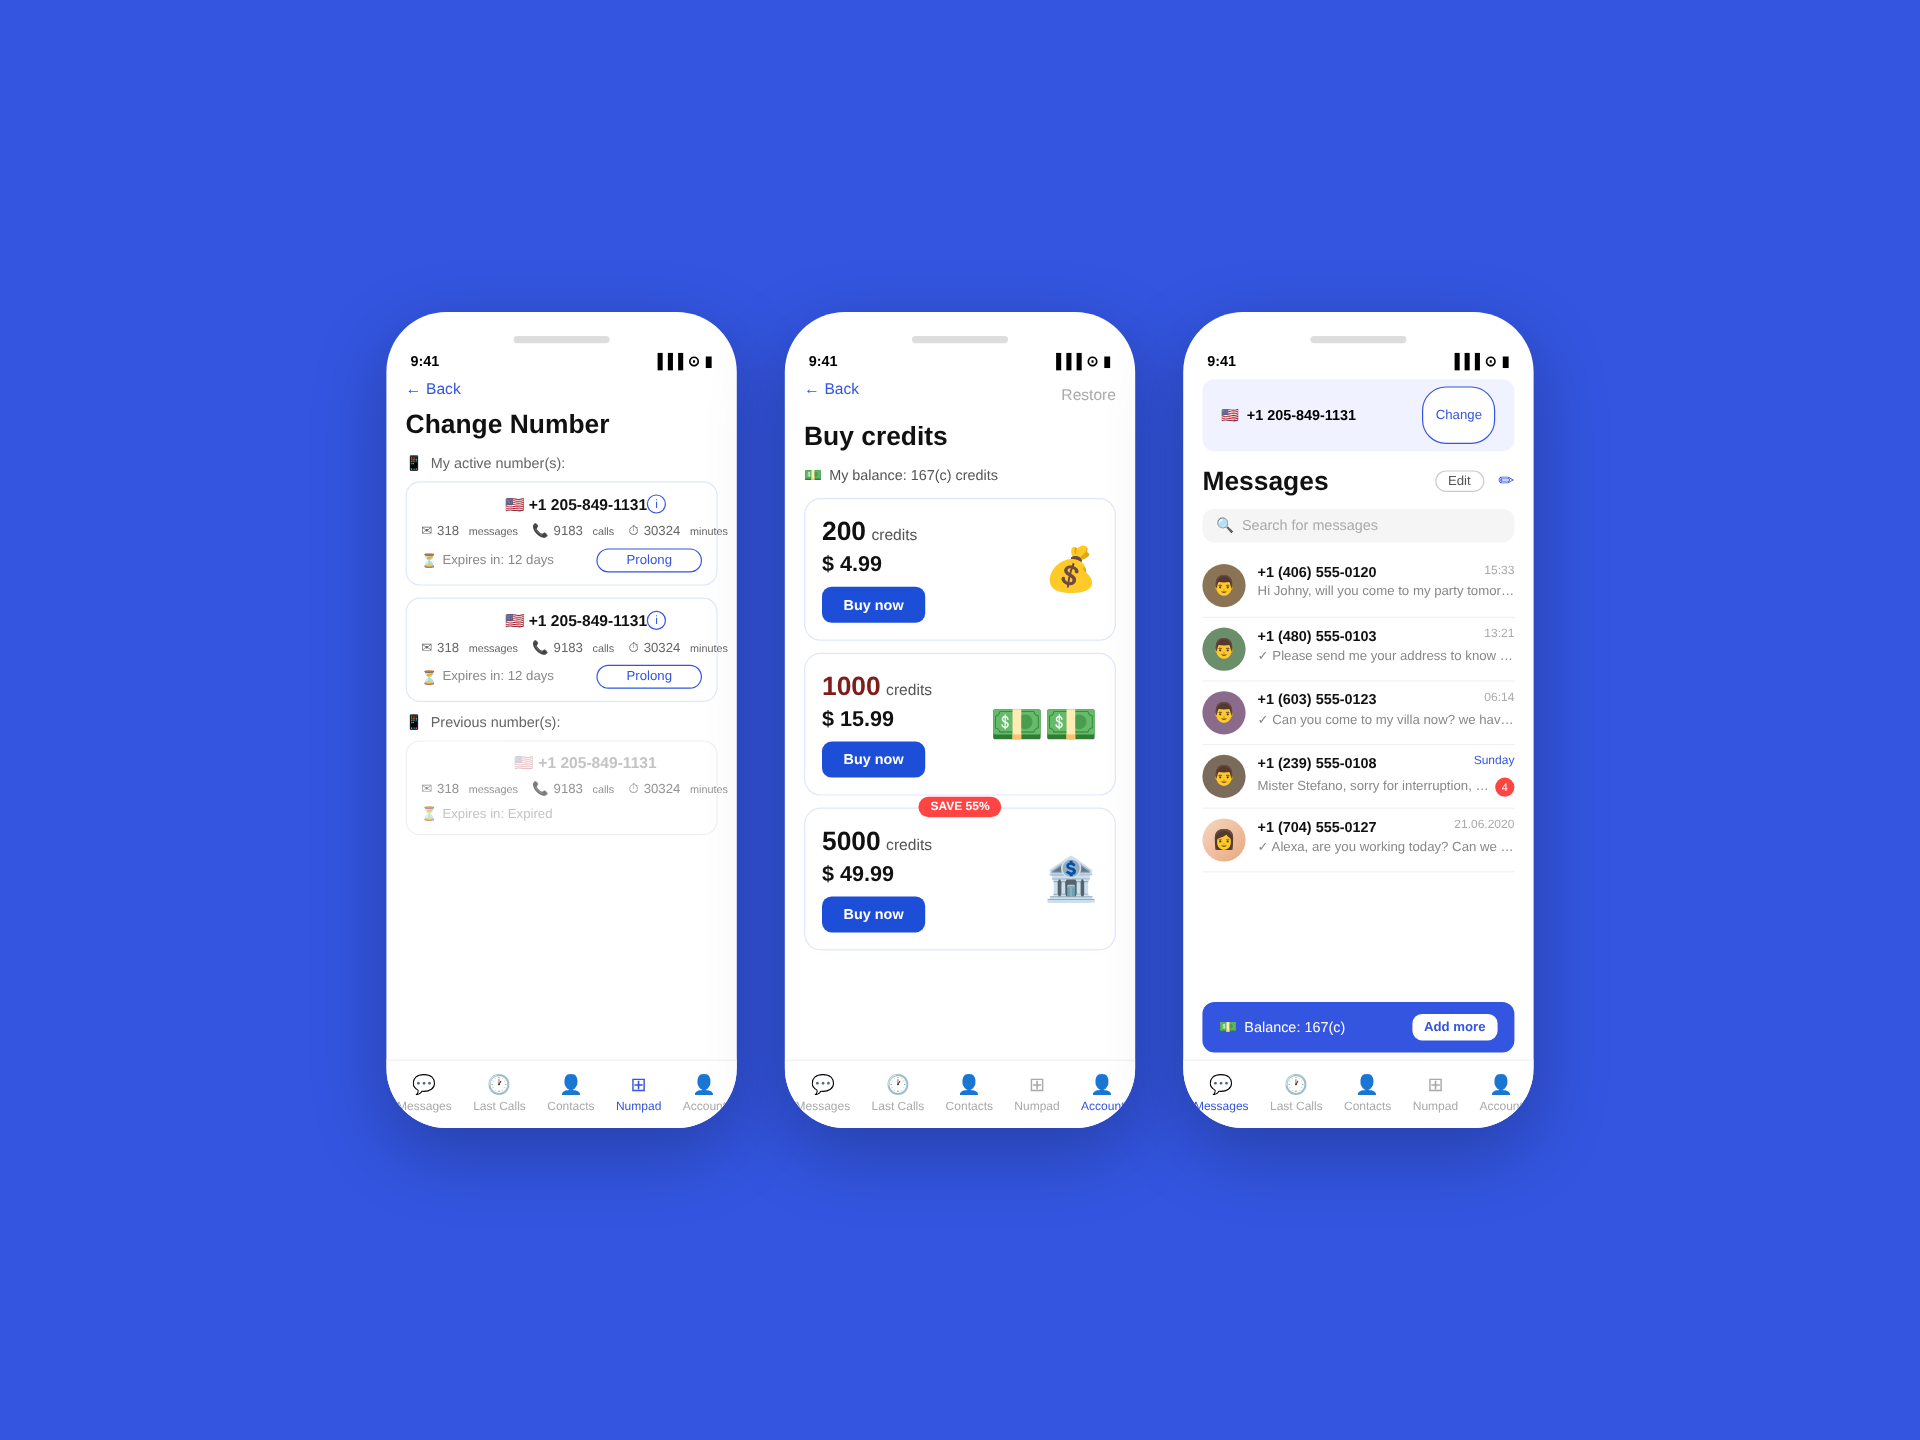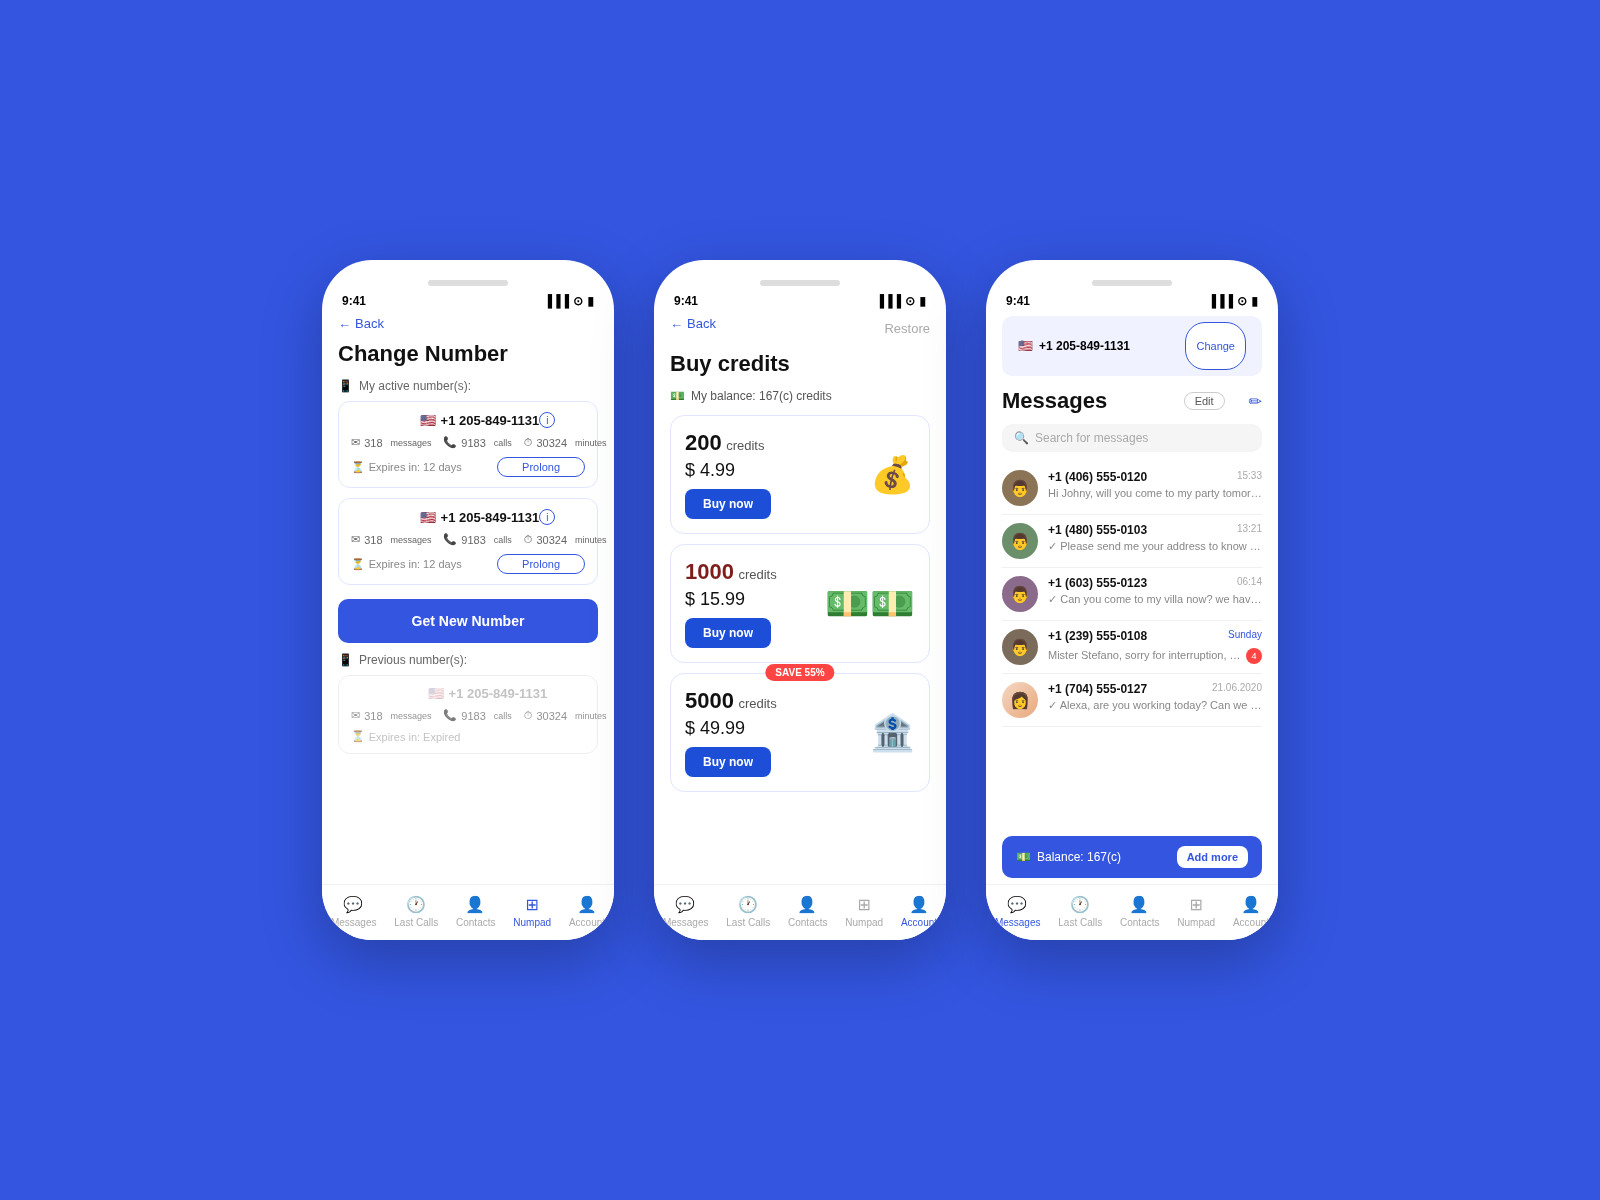--- a/index.html
+++ b/index.html
@@ -214,21 +214,21 @@
       padding: 14px;
       margin-bottom: 10px;
       display: flex;
       justify-content: space-between;
       align-items: center;
       position: relative;
     }
 
     .credit-card-left .credit-price {
       font-size: 18px;
-      font-weight: 400;
+      font-weight: 700;
       color: #111;
       margin: 4px 0 8px;
     }
 
     .buy-now-btn {
       background: #1d4ed8;
       color: #fff;
       border: none;
       border-radius: 8px;
       padding: 8px 18px;
@@ -293,21 +293,21 @@
     }
 
     .messages-title {
       font-size: 22px;
       font-weight: 700;
       color: #111;
     }
 
     .messages-actions {
       display: flex;
-      gap: 24px;
+      gap: 12px;
       align-items: center;
     }
 
     .edit-btn {
       border: 1.5px solid #ccc;
       color: #555;
       background: #fff;
       border-radius: 20px;
       padding: 2px 10px;
       font-size: 11px;
@@ -551,21 +551,20 @@
       </div>
       <div class="number-footer">
         <div class="expires-text">
           <span>⏳</span>
           <span>Expires in: 12 days</span>
         </div>
         <button class="prolong-btn">Prolong</button>
       </div>
     </div>
 
-    <button class="get-number-btn">Get New Number</button>
 
     <div class="section-label">
       <span>📱</span>
       <span>Previous number(s):</span>
     </div>
 
     <div class="previous-card">
       <div class="number-card-header">
         <div class="number-text" style="color:#aaa">
           <span style="opacity:0.4">🇺🇸</span>

